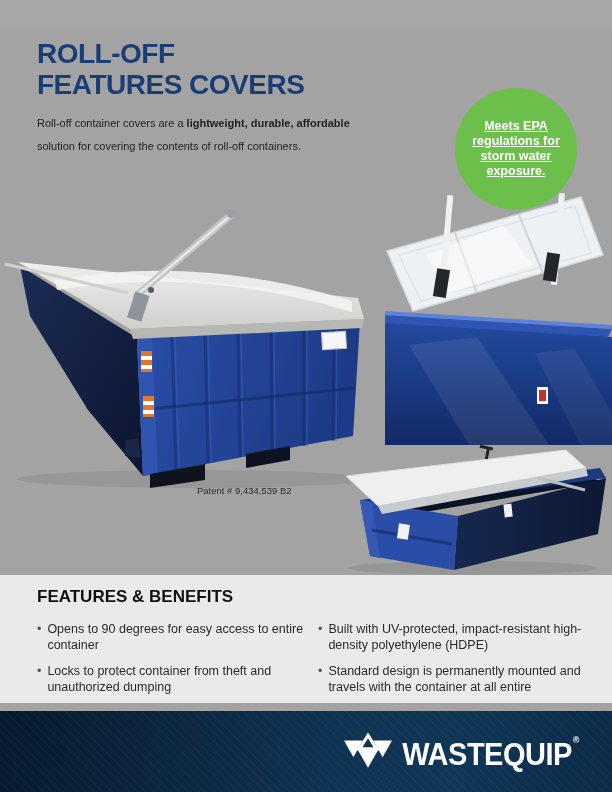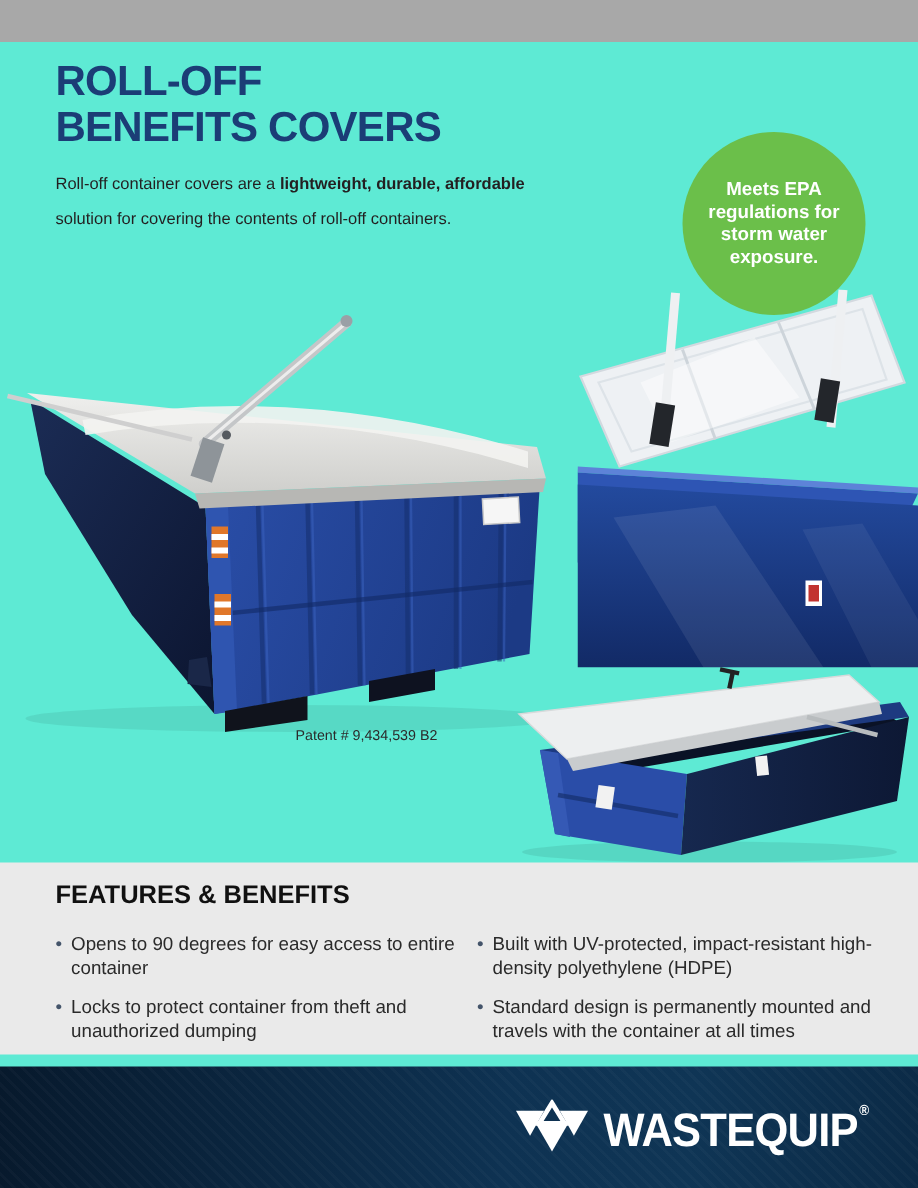--- a/index.html
+++ b/index.html
@@ -1,18 +1,18 @@
 <!DOCTYPE html>
 <html><head>
 <meta charset="utf-8">
 <style>
   html,body{margin:0;padding:0;background:#ffffff;}
   .page{
     position:relative;width:612px;height:792px;margin:0 auto;
-    background:#5eead4;overflow:hidden;
+    background:#a3a3a3;overflow:hidden;
     font-family:"Liberation Sans","DejaVu Sans",sans-serif;
     -webkit-font-smoothing:antialiased;
   }
   .topbar{position:absolute;left:0;top:0;width:612px;height:28px;background:#a8a8a8;}
   .title{
     position:absolute;left:37px;top:38px;width:420px;
     color:#1b3d76;font-weight:bold;font-size:28px;line-height:31px;
     letter-spacing:-0.5px;
   }
   .title span{display:block;}
@@ -21,21 +21,21 @@
     color:#231f20;font-size:11px;line-height:22.5px;
   }
   .intro b{font-weight:bold;}
   .badge{
     position:absolute;left:455px;top:88px;width:122px;height:122px;
     border-radius:50%;background:#6bbf4a;
     display:flex;align-items:center;justify-content:center;
   }
   .badge-text{
     width:102px;text-align:center;color:#ffffff;font-weight:bold;
-    font-size:12.5px;line-height:15px;
+    font-size:12.5px;line-height:15px;text-decoration:underline;
   }
   .photo{position:absolute;}
   .photo-main{left:0px;top:198px;width:395px;height:295px;}
   .photo-open{left:385px;top:193px;width:227px;height:252px;}
   .photo-partial{left:338px;top:438px;width:274px;height:140px;}
   .patent{
     position:absolute;left:181px;top:485px;color:#2b2b2b;font-size:9.5px;margin-left:16px;
   }
   .features{
     position:absolute;left:0;top:575px;width:612px;height:128px;background:#eaeaea;padding-left:41px;
@@ -76,21 +76,21 @@
 </style>
 </head>
 <body>
 
 <div class="page">
 
   <div class="topbar"></div>
 
   <h1 class="title" style="margin:0;">
     <span>ROLL-OFF</span>
-    <span>BENEFITS COVERS</span>
+    <span>FEATURES COVERS</span>
   </h1>
 
   <p class="intro" style="margin:0;">
     <span>Roll-off container covers are a </span><b>lightweight, durable, affordable</b><span> solution for covering the contents of roll-off containers.</span>
   </p>
 
   <div class="badge">
     <div class="badge-text">Meets EPA regulations for storm water exposure.</div>
   </div>
 
@@ -233,21 +233,21 @@
       </div>
     </div>
 
     <div class="col col-right">
       <div class="feature-item">
         <span class="bullet">•</span>
         <span>Built with UV-protected, impact-resistant high-density polyethylene (HDPE)</span>
       </div>
       <div class="feature-item">
         <span class="bullet">•</span>
-        <span>Standard design is permanently mounted and travels with the container at all times</span>
+        <span>Standard design is permanently mounted and travels with the container at all entire</span>
       </div>
     </div>
   </div>
 
   <div class="footer">
     <div class="logo">
       <svg class="logo-mark" viewBox="0 0 46 36" aria-hidden="true">
         <polygon points="0,7 18,7 9,23" fill="#ffffff"></polygon>
         <polygon points="28,7 46,7 37,23" fill="#ffffff"></polygon>
         <polygon points="12,14 34,14 23,33" fill="#ffffff"></polygon>

